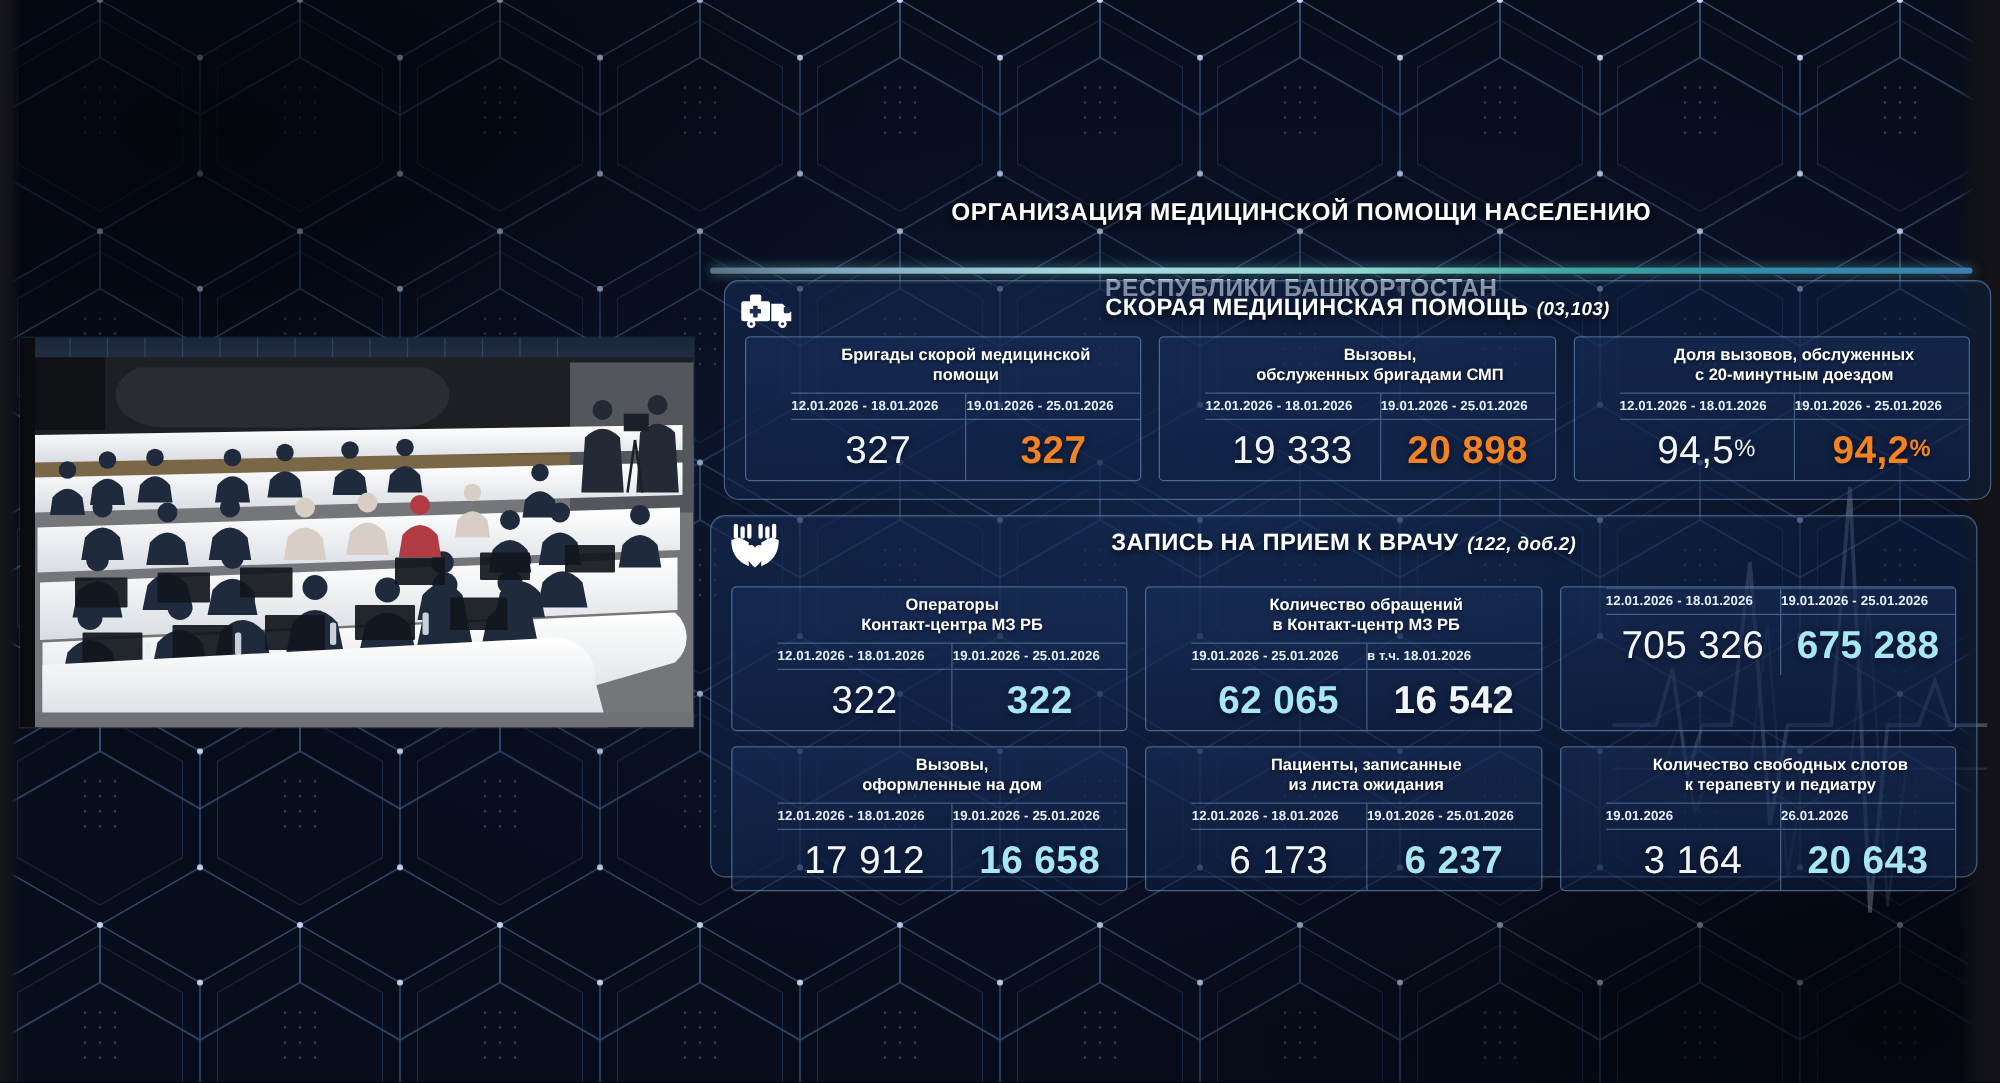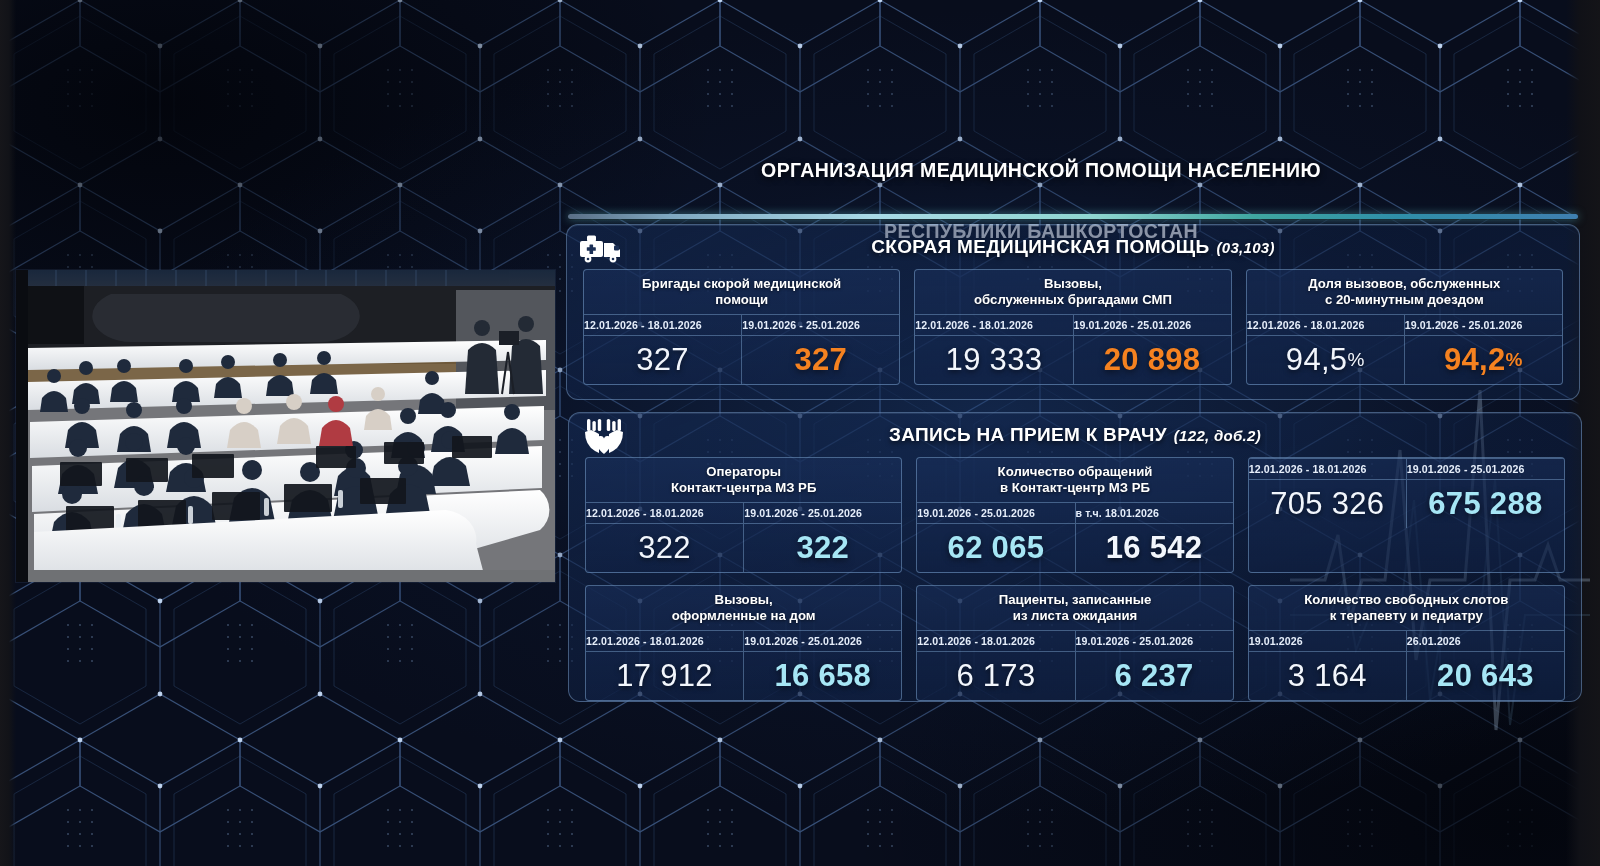--- a/index.html
+++ b/index.html
@@ -78,21 +78,21 @@
   }
 
   
   .panel {
     position: absolute;
     border: 1px solid rgba(150,190,235,0.40);
     border-radius: 12px;
     background: linear-gradient(160deg, rgba(22,44,86,0.58) 0%, rgba(16,34,70,0.46) 55%, rgba(18,40,80,0.40) 100%);
     box-shadow: inset 0 1px 0 rgba(180,215,255,0.12);
   }
-  #panel-emergency { left: 566px; top: 224px; width: 1014px; height: 176px; }
+  #panel-emergency { left: 579px; top: 224px; width: 1014px; height: 176px; }
   #panel-appointment { left: 568px; top: 412px; width: 1014px; height: 290px; }
 
   .panel-head {
     position: relative; height: 44px;
     display: flex; align-items: center; justify-content: center;
   }
   .panel-head .icon {
     position: absolute; left: 10px; top: 4px;
     width: 50px; height: 40px;
     display: flex; align-items: center; justify-content: center;
@@ -109,29 +109,30 @@
   }
   .sub-red { color: #e8453c; }
   .sub-green { color: #44e07a; }
 
   
   .cards-row {
     display: flex; gap: 14px;
     padding: 0 16px 0 16px;
   }
   #panel-emergency .cards-row { margin-top: 0px; }
-  #panel-appointment .cards-row { margin-top: 0px; }
+  #panel-appointment .cards-row { margin-top: 12px; }
   #panel-appointment .cards-row + .cards-row { margin-top: 12px; }
 
   .card {
     flex: 1 1 0;
     border: 1px solid rgba(150,195,240,0.42);
     border-radius: 4px;
     background: linear-gradient(180deg, rgba(26,48,92,0.55) 0%, rgba(18,36,74,0.45) 100%);
     overflow: hidden;
+    padding-left: 36px;
   }
   .card-title {
     height: 44px;
     display: flex; flex-direction: column;
     align-items: center; justify-content: center;
     color: #ffffff; font-size: 13.2px; font-weight: bold;
     line-height: 1.2; text-align: center;
     padding: 2px 6px;
     text-shadow: 0 1px 3px rgba(0,0,0,0.6);
   }

